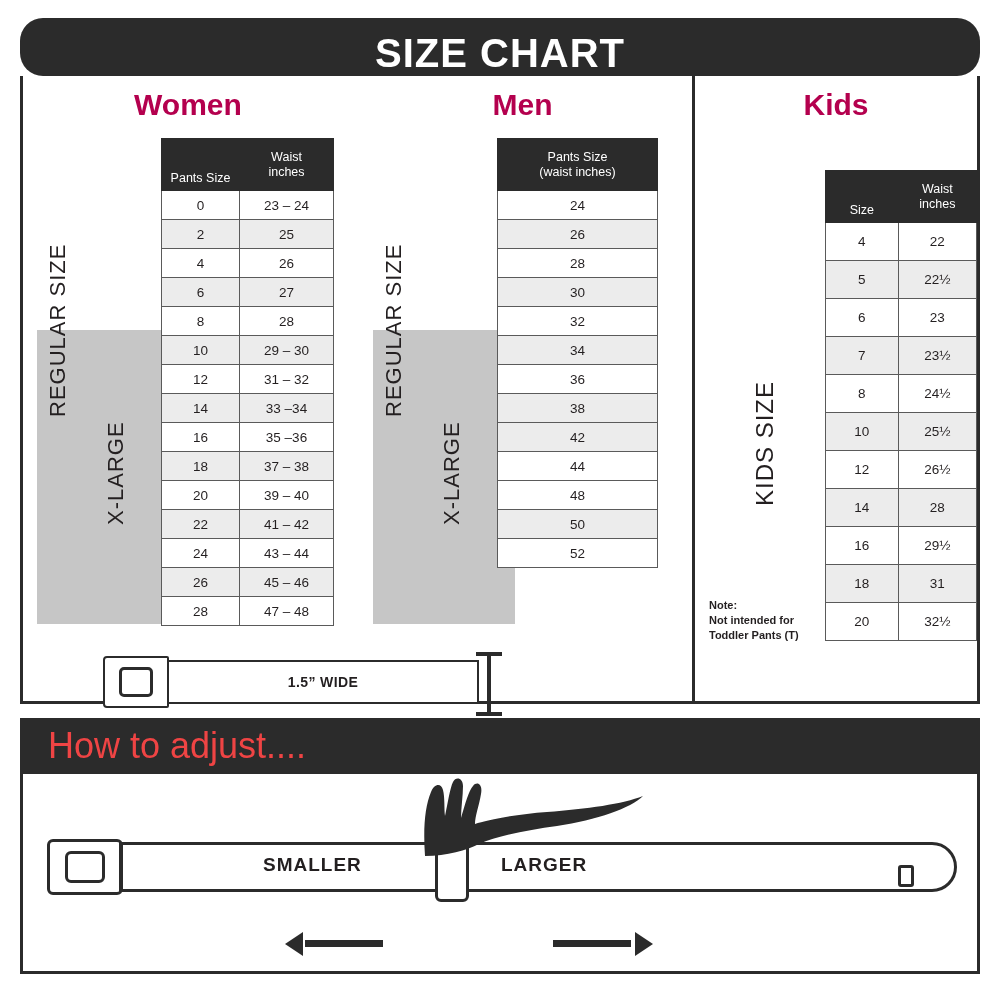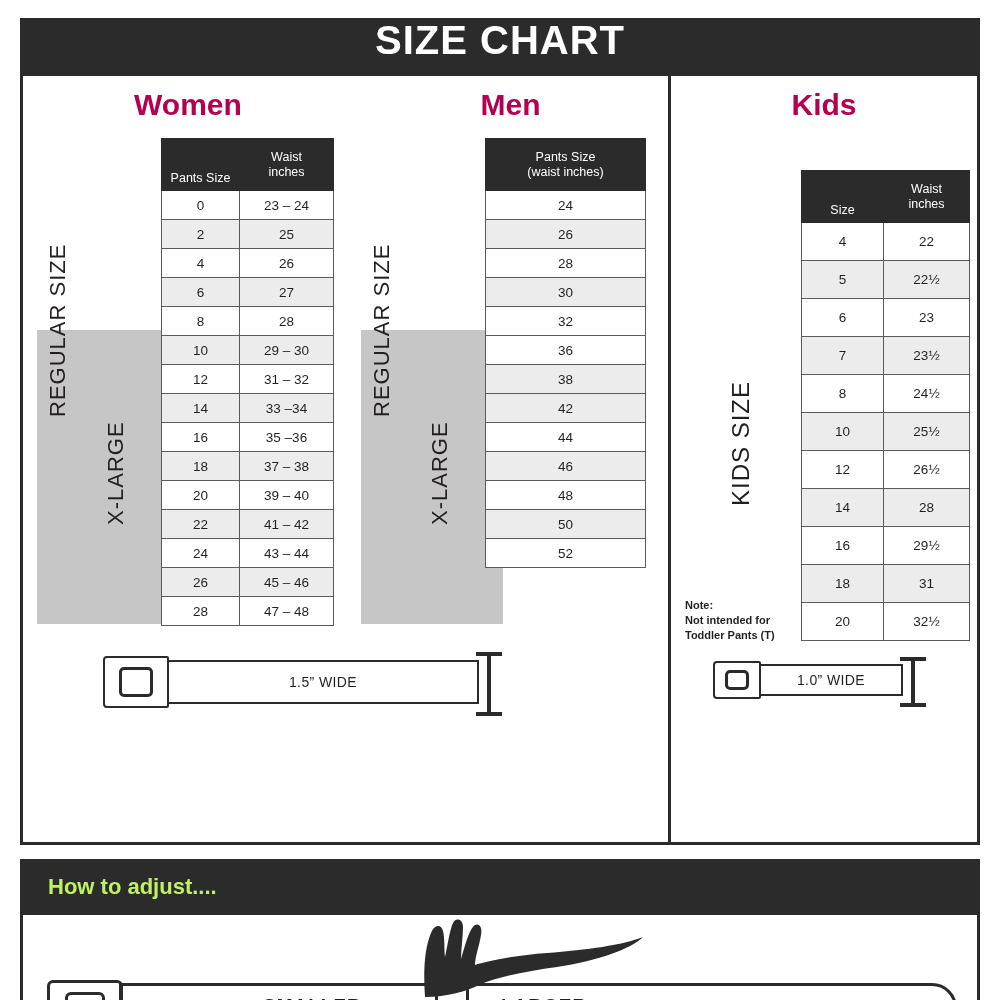--- a/index.html
+++ b/index.html
@@ -15,36 +15,37 @@
   .page {
     position: relative;
     width: 1000px; height: 1000px;
     padding: 18px 20px 16px 20px;
   }
 
   
   .title-bar {
     background: #2b2b2b;
     height: 58px;
-    display: flex; align-items: flex-start; justify-content: center;
+    display: flex; align-items: flex-end; justify-content: center; border-radius: 23px;
   }
   .title-bar .title {
     color: #ffffff;
     font-size: 40px;
     letter-spacing: 1px;
     font-weight: bold;
   }
 
   
   .upper {
     border: 3px solid #2b2b2b;
     border-top: none;
-    height: 769px;
+    height: 628px;
     display: flex;
     position: relative;
+    gap: 12px;
   }
   .col-women { width: 330px; position: relative; }
   .col-men   { width: 315px; position: relative; }
   .col-kids  { flex: 1; position: relative; border-left: 3px solid #2b2b2b; }
 
   .col-head {
     text-align: center;
     color: #b4004e;
     font-size: 30px;
     font-weight: bold;
@@ -111,21 +112,21 @@
     width: 34px; height: 30px;
     border: 3px solid #2b2b2b;
     border-radius: 5px;
   }
   .belt-strap {
     height: 44px;
     border: 2px solid #2b2b2b;
     border-left: none;
     background: #fff;
     display: flex; align-items: center; justify-content: center;
-    font-size: 14px; font-weight: normal;
+    font-size: 14px; font-weight: bold;
     letter-spacing: .4px;
     position: relative;
   }
   .belt-strap.wide { width: 310px; }
   .belt-strap.narrow { width: 142px; height: 32px; }
   .dim-bar {
     position: absolute;
     right: -14px;
     width: 4px;
     background: #2b2b2b;
@@ -146,21 +147,21 @@
 
   
   .lower { margin-top: 14px; }
   .adjust-bar {
     background: #2b2b2b;
     height: 56px;
     display: flex; align-items: center;
     padding-left: 28px;
   }
   .adjust-bar .label {
-    color: #bef264; font-size: 22px; font-weight: bold;
+    color: #ef4444; font-size: 36px; font-weight: normal;
   }
   .adjust-body {
     border: 3px solid #2b2b2b;
     border-top: none;
     height: 200px;
     position: relative;
     background: #ffffff;
   }
 
   .big-belt {
@@ -361,34 +362,34 @@
               </tr>
             <tr>
                 <td>28</td>
               </tr>
             <tr class="alt">
                 <td>30</td>
               </tr>
             <tr>
                 <td>32</td>
               </tr>
+            <tr class="alt">
+                <td>34</td>
+              </tr>
             <tr>
                 <td>36</td>
               </tr>
             <tr class="alt">
                 <td>38</td>
               </tr>
             <tr class="alt">
                 <td>42</td>
               </tr>
             <tr>
                 <td>44</td>
-              </tr>
-            <tr class="alt">
-                <td>46</td>
               </tr>
             <tr>
                 <td>48</td>
               </tr>
             <tr class="alt">
                 <td>50</td>
               </tr>
             <tr>
                 <td>52</td>
               </tr>
@@ -461,32 +462,20 @@
           </tbody>
         </table>
 
         <div class="note" style="top:470px;">
           <div>Note:</div>
           <div>Not intended for</div>
           <div>Toddler Pants (T)</div>
         </div>
       </div>
 
-      <div class="belt-row" style="left:42px; top:585px;">
-        <div class="belt-buckle" style="width:48px;height:38px;">
-          <div class="inner" style="width:24px;height:20px;border-width:3px;"></div>
-        </div>
-        <div class="belt-strap narrow">
-          <span>1.0” WIDE</span>
-          <div class="dim-bar" style="top:-9px; height:50px;">
-            <div class="dim-cap" style="top:0;"></div>
-            <div class="dim-cap" style="bottom:0;"></div>
-          </div>
-        </div>
-      </div>
     </div>
   </div>
 
   <div class="lower">
     <div class="adjust-bar">
       <div class="label">How to adjust....</div>
     </div>
     <div class="adjust-body">
 
       <div style="position:absolute; left:262px; top:76px; width:100px; height:24px;">

